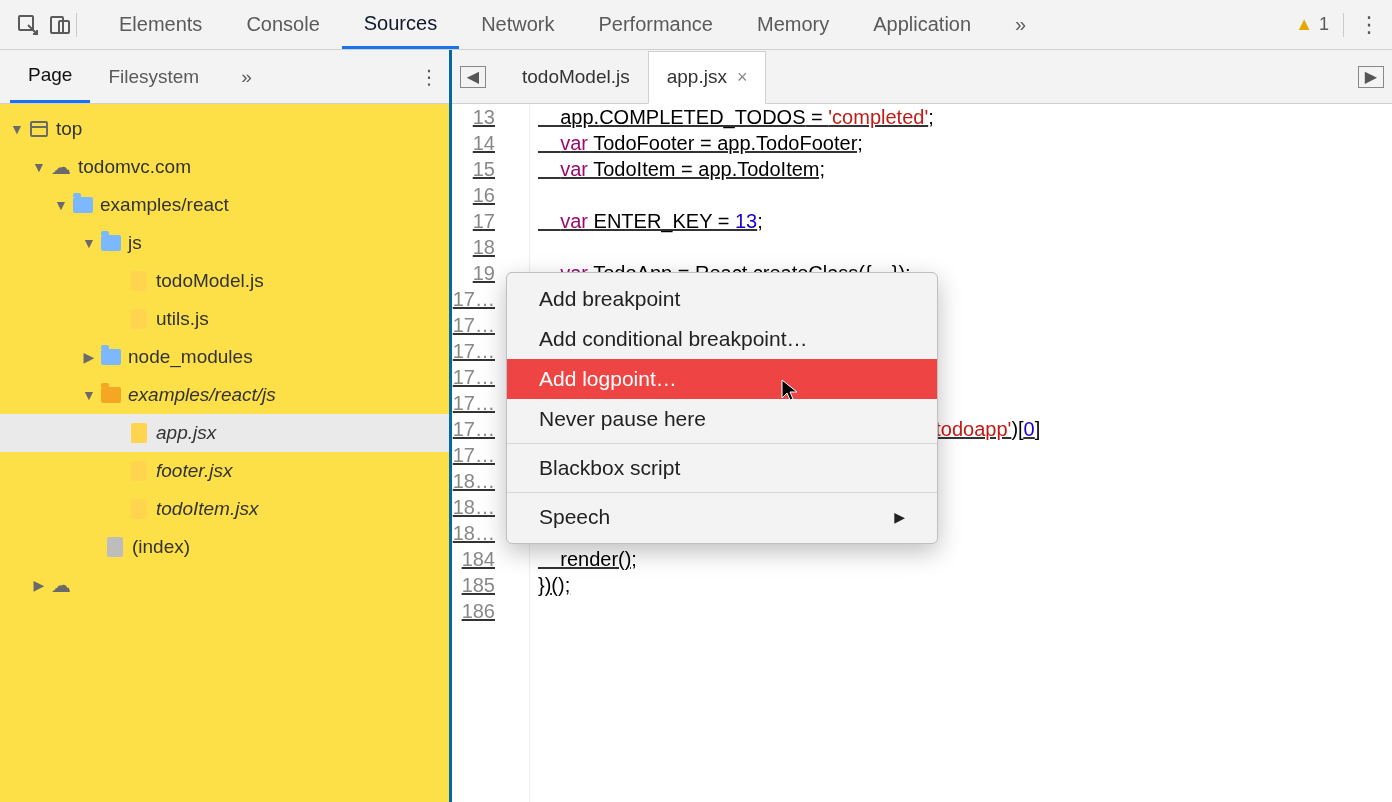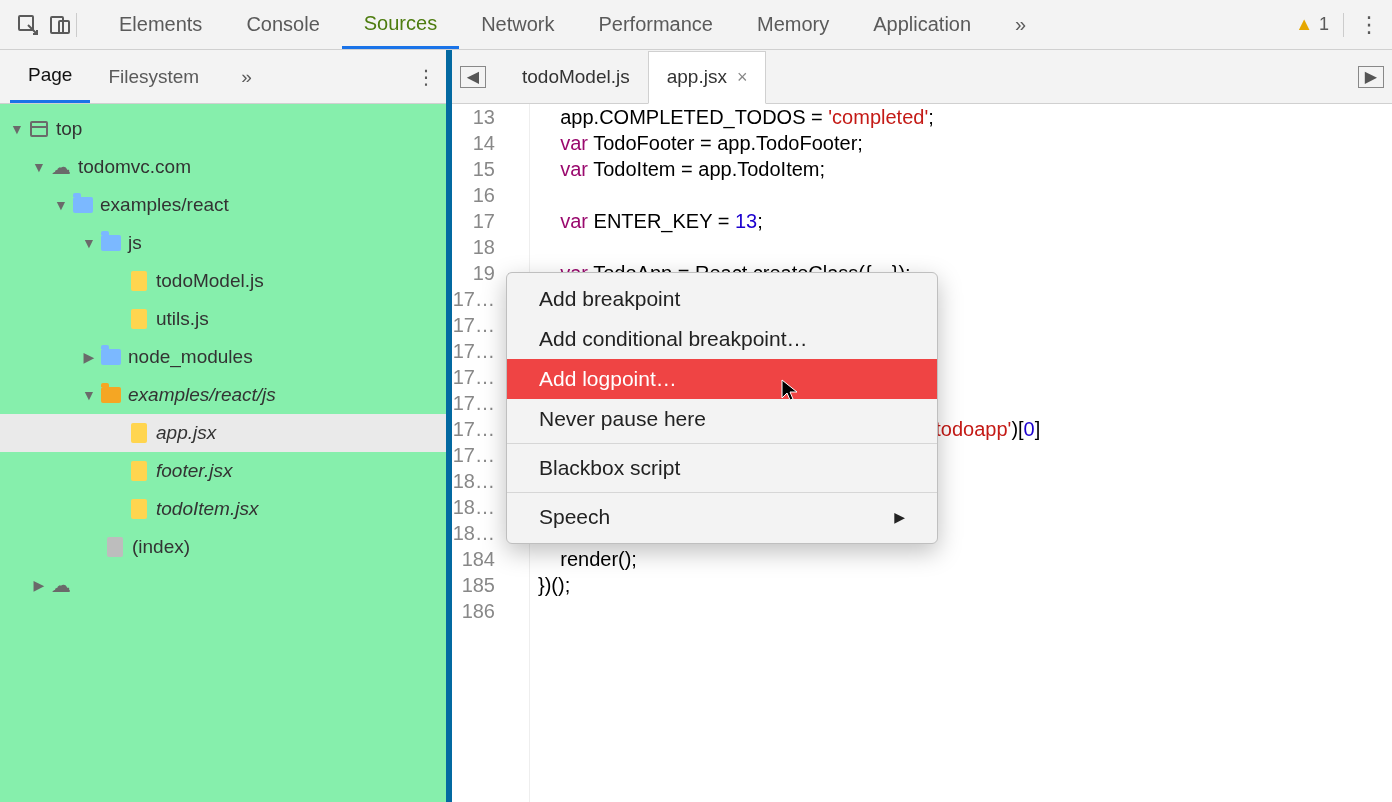--- a/index.html
+++ b/index.html
@@ -3,30 +3,30 @@
 <meta charset="utf-8">
 <style>
 * { box-sizing: border-box; margin: 0; padding: 0; font-family: "Helvetica Neue", Arial, sans-serif; }
 body { width: 1392px; height: 802px; background: #fff; color: #333; overflow: hidden; position: relative; }
 
 
 .tabs-bar { height: 50px; border-bottom: 1px solid #d0d0d0; display: flex; align-items: center; padding: 0 12px; background: #f3f3f3; }
 .tabs-bar .icon-btn { width: 32px; height: 32px; display: flex; align-items: center; justify-content: center; color: #5a5a5a; }
 .tabs-bar .tabs { display: flex; margin-left: 20px; flex: 1; height: 100%; align-items: stretch; }
 .tabs-bar .tab { padding: 0 22px; display: flex; align-items: center; font-size: 20px; color: #5a5a5a; cursor: pointer; }
-.tabs-bar .tab.active { color: #4d7c0f; border-bottom: 3px solid #1a73e8; }
+.tabs-bar .tab.active { color: #0f172a; border-bottom: 3px solid #1a73e8; }
 .tabs-bar .right { display: flex; align-items: center; gap: 14px; margin-left: auto; color: #5a5a5a; }
 .warn-badge { display: flex; align-items: center; gap: 6px; font-size: 18px; color: #5a5a5a; }
 .warn-triangle { color: #e6a700; font-size: 18px; }
 .vdiv { width: 1px; height: 24px; background: #ccc; }
 .kebab { font-size: 22px; }
 
 
 .main { display: flex; height: calc(100% - 50px); }
-.sidebar { width: 452px; border-right: 6px solid #0369a1; display: flex; flex-direction: column; background: #86efac; }
+.sidebar { width: 452px; border-right: 3px solid #0369a1; display: flex; flex-direction: column; background: #fde047; }
 .sidebar-tabs { height: 54px; border-bottom: 1px solid #d0d0d0; display: flex; align-items: center; padding: 0 10px; background: #f3f3f3; }
 .sidebar-tabs .stab { padding: 0 18px; height: 100%; display: flex; align-items: center; font-size: 19px; color: #5a5a5a; cursor: pointer; }
 .sidebar-tabs .stab.active { color: #111; border-bottom: 3px solid #1a73e8; }
 .sidebar-tabs .more { margin-left: 6px; }
 .sidebar-tabs .kebab-side { margin-left: auto; font-size: 20px; color: #5a5a5a; }
 
 .tree { padding: 6px 0; font-size: 19px; color: #333; overflow: auto; flex: 1; }
 .tree-row { display: flex; align-items: center; height: 38px; padding-left: 8px; cursor: pointer; white-space: nowrap; }
 .tree-row.selected { background: #eaeaea; }
 .tree-row .arrow { width: 18px; text-align: center; color: #6a6a6a; font-size: 14px; }
@@ -47,21 +47,21 @@
 
 
 .editor { flex: 1; display: flex; flex-direction: column; }
 .editor-tabs { height: 54px; border-bottom: 1px solid #d0d0d0; display: flex; align-items: center; background: #f3f3f3; padding: 0 8px; }
 .editor-tabs .nav-box { width: 26px; height: 22px; border: 1px solid #888; margin-right: 18px; display: flex; align-items: center; justify-content: center; color: #555; }
 .editor-tabs .etab { padding: 0 18px; height: 100%; display: flex; align-items: center; gap: 10px; font-size: 19px; color: #333; cursor: pointer; }
 .editor-tabs .etab.active { background: #fff; border-bottom: 1px solid #fff; margin-bottom: -1px; border-top: 1px solid #d0d0d0; border-left: 1px solid #d0d0d0; border-right: 1px solid #d0d0d0; }
 .editor-tabs .close-x { color: #888; font-size: 18px; }
 .editor-tabs .right-box { margin-left: auto; width: 26px; height: 22px; border: 1px solid #888; display: flex; align-items: center; justify-content: center; color: #555; }
 
-.code-area { flex: 1; display: flex; font-family: Menlo, Consolas, monospace; font-size: 20px; line-height: 26px; position: relative; overflow: hidden; }
+.code-area { flex: 1; display: flex; font-family: Menlo, Consolas, monospace; font-size: 20px; line-height: 26px; position: relative; overflow: hidden; text-decoration: underline; }
 .gutter { width: 78px; text-align: right; padding-right: 28px; color: #888; background: #fff; border-right: 1px solid #eee; user-select: none; position: relative; }
 .gutter .gline { height: 26px; padding-right: 6px; }
 .gutter .expand-arrow { position: absolute; font-size: 12px; color: #777; }
 .code { flex: 1; padding-left: 8px; color: #000; position: relative; }
 .code .cline { height: 26px; white-space: pre; }
 .kw { color: #9a0a6e; }
 .str { color: #c41a16; }
 .num { color: #1c00cf; }
 
 

